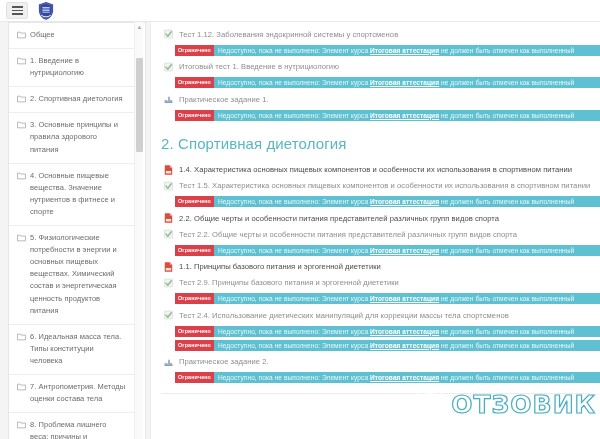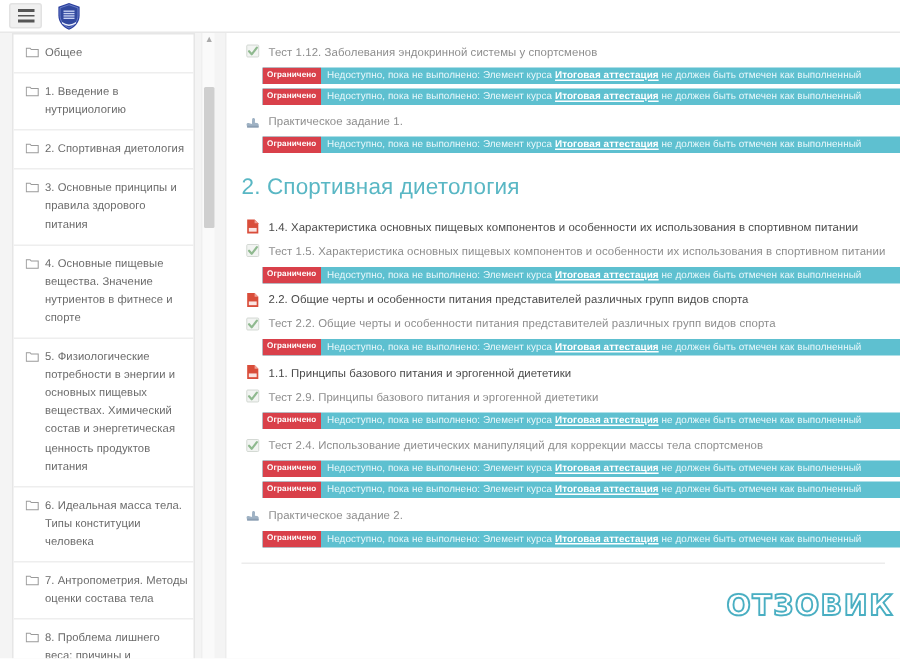--- a/index.html
+++ b/index.html
@@ -51,21 +51,21 @@
   .brand-logo {
     width: 20px; height: 20px;
     display: block;
     cursor: pointer;
   }
 
   
   .sidebar {
     position: absolute;
     top: 22px; left: 8px;
-    width: 122px; height: 417px;
+    width: 138px; height: 417px;
     background: #ffffff;
     border: 1px solid #e6e6e6;
     border-bottom: none;
     overflow: hidden;
   }
   .side-scroll {
     position: absolute;
     top: 0; left: 0;
     width: 126px;
     height: 417px;
@@ -212,21 +212,21 @@
     right: 4px;
     bottom: 16px;
     display: flex;
     align-items: center;
     gap: 2px;
     z-index: 60;
     pointer-events: none;
     opacity: 0.92;
   }
   .wm-text {
-    font-size: 19px;
+    font-size: 25px;
     font-weight: bold;
     color: #ffffff;
     letter-spacing: 1px;
     line-height: 1;
     -webkit-text-stroke: 1.2px #3aa8bd;
     text-shadow: 0 0 1px #3aa8bd;
     font-family: "DejaVu Sans", sans-serif;
   }
 </style>
 </head>
@@ -322,20 +322,27 @@
             <svg class="act-icon" viewBox="0 0 16 16">
               <rect x="2.2" y="2.2" width="11.6" height="11.6" rx="1" fill="#f2f4f2" stroke="#cfd6cf" stroke-width="0.9"></rect>
               <path d="M4.4 8.2l2.6 3 5-6.4" fill="none" stroke="#8fb98f" stroke-width="2.1" stroke-linecap="round" stroke-linejoin="round"></path>
             </svg>
             <span class="act-label link">Тест 1.12. Заболевания эндокринной системы у спортсменов</span>
           </div>
           <div class="restrict">
             <span class="restrict-badge">Ограничено</span>
             <span class="restrict-text">Недоступно, пока не выполнено: Элемент курса <b>Итоговая аттестация</b> не должен быть отмечен как выполненный</span>
           </div>
+          <div class="act-row dim">
+            <svg class="act-icon" viewBox="0 0 16 16">
+              <rect x="2.2" y="2.2" width="11.6" height="11.6" rx="1" fill="#f2f4f2" stroke="#cfd6cf" stroke-width="0.9"></rect>
+              <path d="M4.4 8.2l2.6 3 5-6.4" fill="none" stroke="#8fb98f" stroke-width="2.1" stroke-linecap="round" stroke-linejoin="round"></path>
+            </svg>
+            <span class="act-label link">Итоговый тест 1. Введение в нутрициологию</span>
+          </div>
           <div class="restrict">
             <span class="restrict-badge">Ограничено</span>
             <span class="restrict-text">Недоступно, пока не выполнено: Элемент курса <b>Итоговая аттестация</b> не должен быть отмечен как выполненный</span>
           </div>
           <div class="act-row dim">
             <svg class="act-icon" viewBox="0 0 16 16">
               <path d="M2 10.8c0-1 1-1.6 2-1.3l3.2 1 .2-4.6c0-.9.7-1.5 1.5-1.4.8.1 1.3.8 1.3 1.6l-.1 3.1 2.1.3c1 .2 1.7 1 1.6 2l-.3 2.4H2.6z" fill="#9fb2c4"></path>
               <path d="M2.6 12.2h11.1v1.5H2.6z" fill="#8b9eb2"></path>
             </svg>
             <span class="act-label link">Практическое задание 1.</span>

